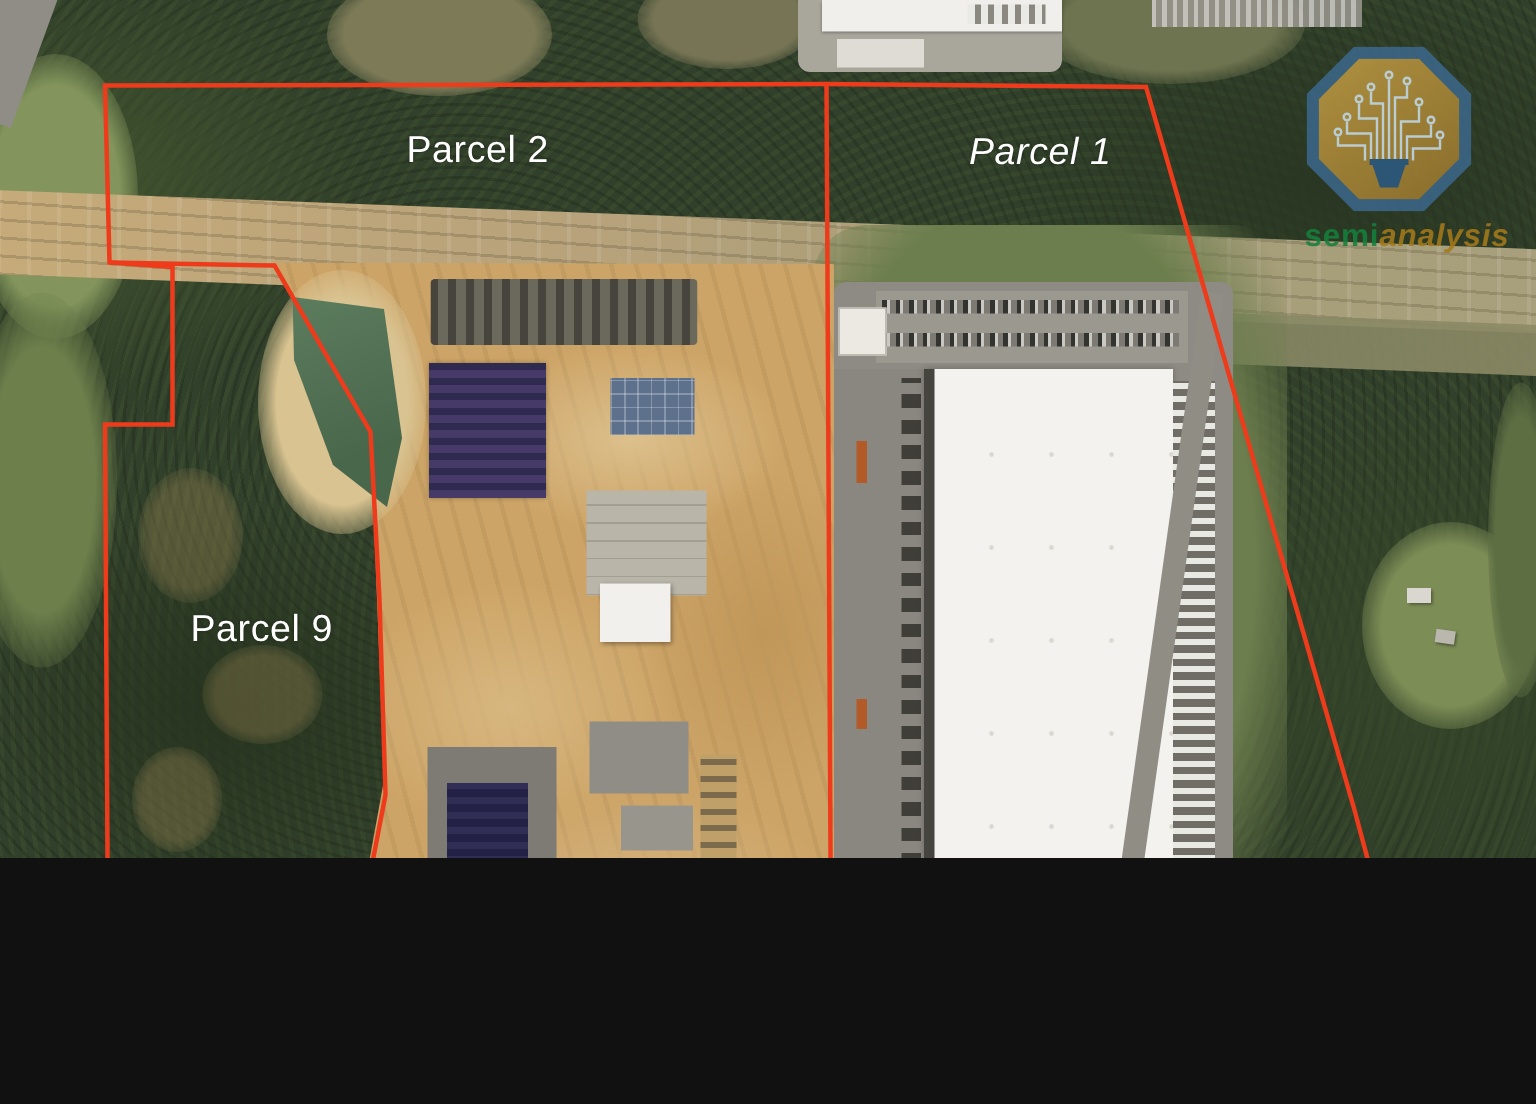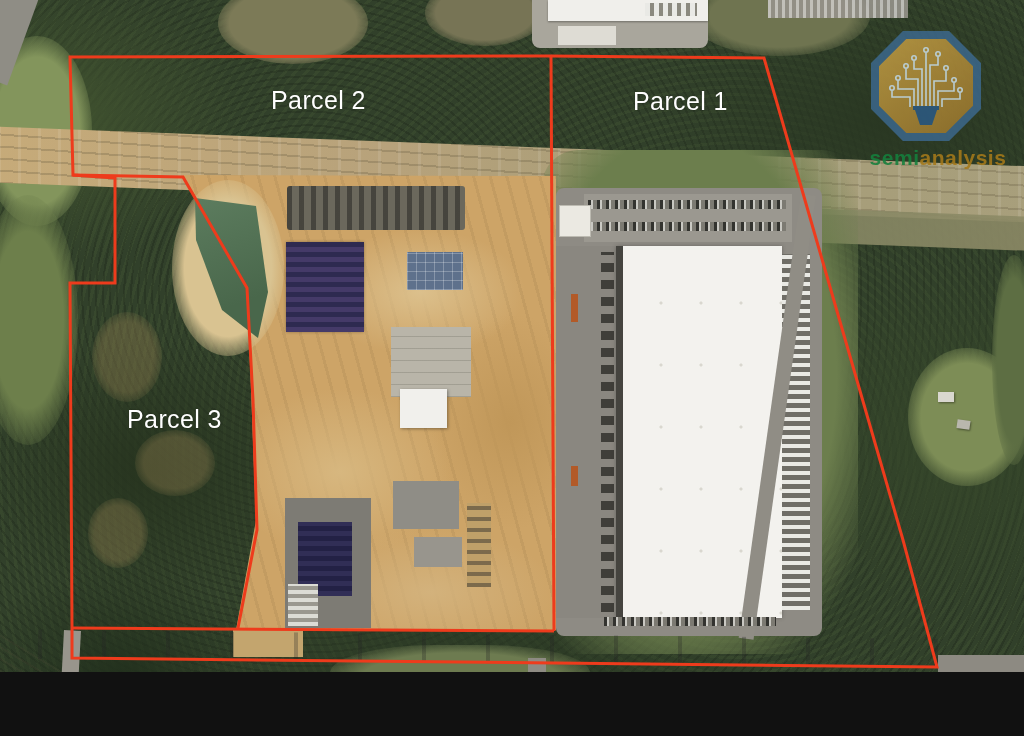--- a/index.html
+++ b/index.html
@@ -1,17 +1,17 @@
 <!DOCTYPE html>
 <html><head>
 <meta charset="utf-8">
 <style>
   html,body{margin:0;padding:0;background:#111;}
   #scene{
-    position:relative;width:1024px;height:672px;overflow:hidden;
+    position:relative;width:1024px;height:572px;overflow:hidden;
     font-family:"Liberation Sans",sans-serif;
   }
   #scene *{position:absolute;box-sizing:border-box;}
 
   
   #base{
     left:0;top:0;width:1024px;height:736px;
     background-color:#31402a;
     background-image:
       radial-gradient(ellipse 260px 200px at 60px 120px,#40522f 0%,rgba(64,82,47,0) 70%),
@@ -174,21 +174,21 @@
   
   .house{background:#d9d7cf;box-shadow:1px 1px 2px rgba(0,0,0,.4);}
   #house1{left:938px;top:392px;width:16px;height:10px;}
   #house2{left:957px;top:420px;width:13px;height:9px;background:#b9b7ae;transform:rotate(8deg);}
 
   
   #boundary-svg{left:0;top:0;z-index:60;pointer-events:none;}
   .parcel-label{z-index:70;color:#fff;font-size:25px;letter-spacing:.4px;
     text-shadow:0 0 2px rgba(0,0,0,.35);white-space:nowrap;}
   #label-p2{left:271px;top:86px;}
-  #label-p1{left:633px;top:87px;}
+  #label-p1{left:646px;top:87px;font-style:italic;}
   #label-p3{left:127px;top:405px;}
 
   #logo{left:858px;top:24px;width:160px;height:150px;z-index:80;opacity:.88;}
   .octa{clip-path:polygon(29% 0,71% 0,100% 29%,100% 71%,71% 100%,29% 100%,0 71%,0 29%);}
   #octa-outer{left:13px;top:7px;width:110px;height:110px;background:rgba(62,108,150,.88);}
   #octa-inner{left:21px;top:15px;width:94px;height:94px;
     background:linear-gradient(145deg,rgba(199,159,64,.95),rgba(156,117,40,.95));}
   #tree-svg{left:21px;top:15px;}
   #brand{left:0px;top:122px;width:160px;text-align:center;font-weight:bold;font-size:21px;
     letter-spacing:.5px;}
@@ -272,21 +272,21 @@
 
   <svg id="boundary-svg" width="1024" height="736">
       <path d="M70,57 L550,56 L764,58 L828,280 L903,540 L937,667 L72,658 L72,628 L70,283 L115,283 L115,178 L73,175 Z" fill="none" stroke="#ee3b1c" stroke-width="3" stroke-linejoin="miter"></path>
       <path d="M551,56 L554,631" fill="none" stroke="#ee3b1c" stroke-width="3" stroke-linejoin="miter"></path>
       <path d="M72,628 L554,631" fill="none" stroke="#ee3b1c" stroke-width="3" stroke-linejoin="miter"></path>
       <path d="M73,175 L183,177 L247,288 L253,400 L257,530 L238,628" fill="none" stroke="#ee3b1c" stroke-width="3" stroke-linejoin="miter"></path>
     </svg>
 
   <div id="label-p2" class="parcel-label" style="color: rgb(255, 255, 255);">Parcel 2</div>
   <div id="label-p1" class="parcel-label" style="color: rgb(255, 255, 255);">Parcel 1</div>
-  <div id="label-p3" class="parcel-label" style="color: rgb(255, 255, 255);">Parcel 3</div>
+  <div id="label-p3" class="parcel-label" style="color: rgb(255, 255, 255);">Parcel 9</div>
 
   <div id="logo">
     <div id="octa-outer" class="octa"></div>
     <div id="octa-inner" class="octa"></div>
     <svg id="tree-svg" width="94" height="94" viewBox="0 0 94 94">
       <g fill="none" stroke="#cfe6f4" stroke-width="1.6" opacity="0.95">
         <polyline points="47,68 47,14"></polyline>
         <polyline points="43,68 43,30 35,30 35,22"></polyline>
         <polyline points="51,68 51,26 59,26 59,18"></polyline>
         <polyline points="39,68 39,40 27,40 27,30"></polyline>
@@ -302,16 +302,16 @@
         <circle cx="67" cy="29" r="2.2"></circle>
         <circle cx="19" cy="39" r="2.2"></circle>
         <circle cx="75" cy="41" r="2.2"></circle>
         <circle cx="13" cy="49" r="2.2"></circle>
         <circle cx="81" cy="51" r="2.2"></circle>
       </g>
       <rect x="34" y="67" width="26" height="4" fill="#2d5a82"></rect>
       <polygon points="36,71 58,71 53,86 41,86" fill="#2d5a82"></polygon>
     </svg>
     <div id="brand">
-      <span id="brand-semi" style="color: #15803d;">semi</span><span id="brand-analysis" style="color: rgb(165, 121, 26);">analysis</span>
+      <span id="brand-semi" style="color: #15803d;">semi</span><span id="brand-analysis" style="color: rgb(165, 121, 26); font-style: italic;">analysis</span>
     </div>
   </div>
 </div>
 
 </body></html>

